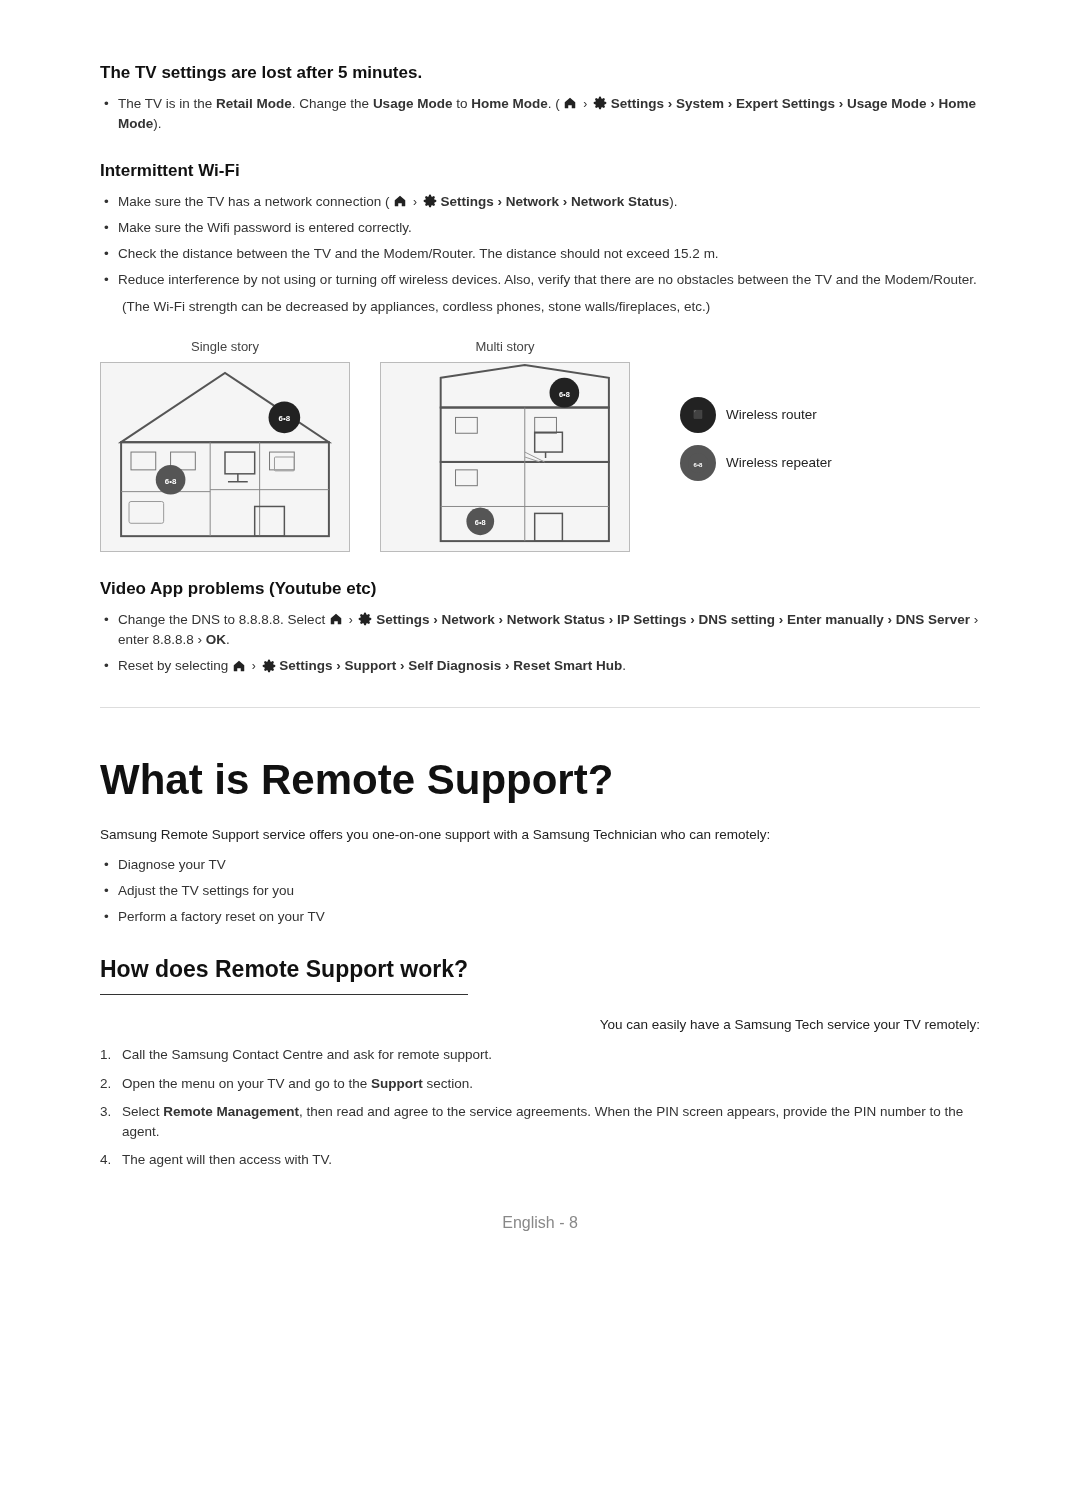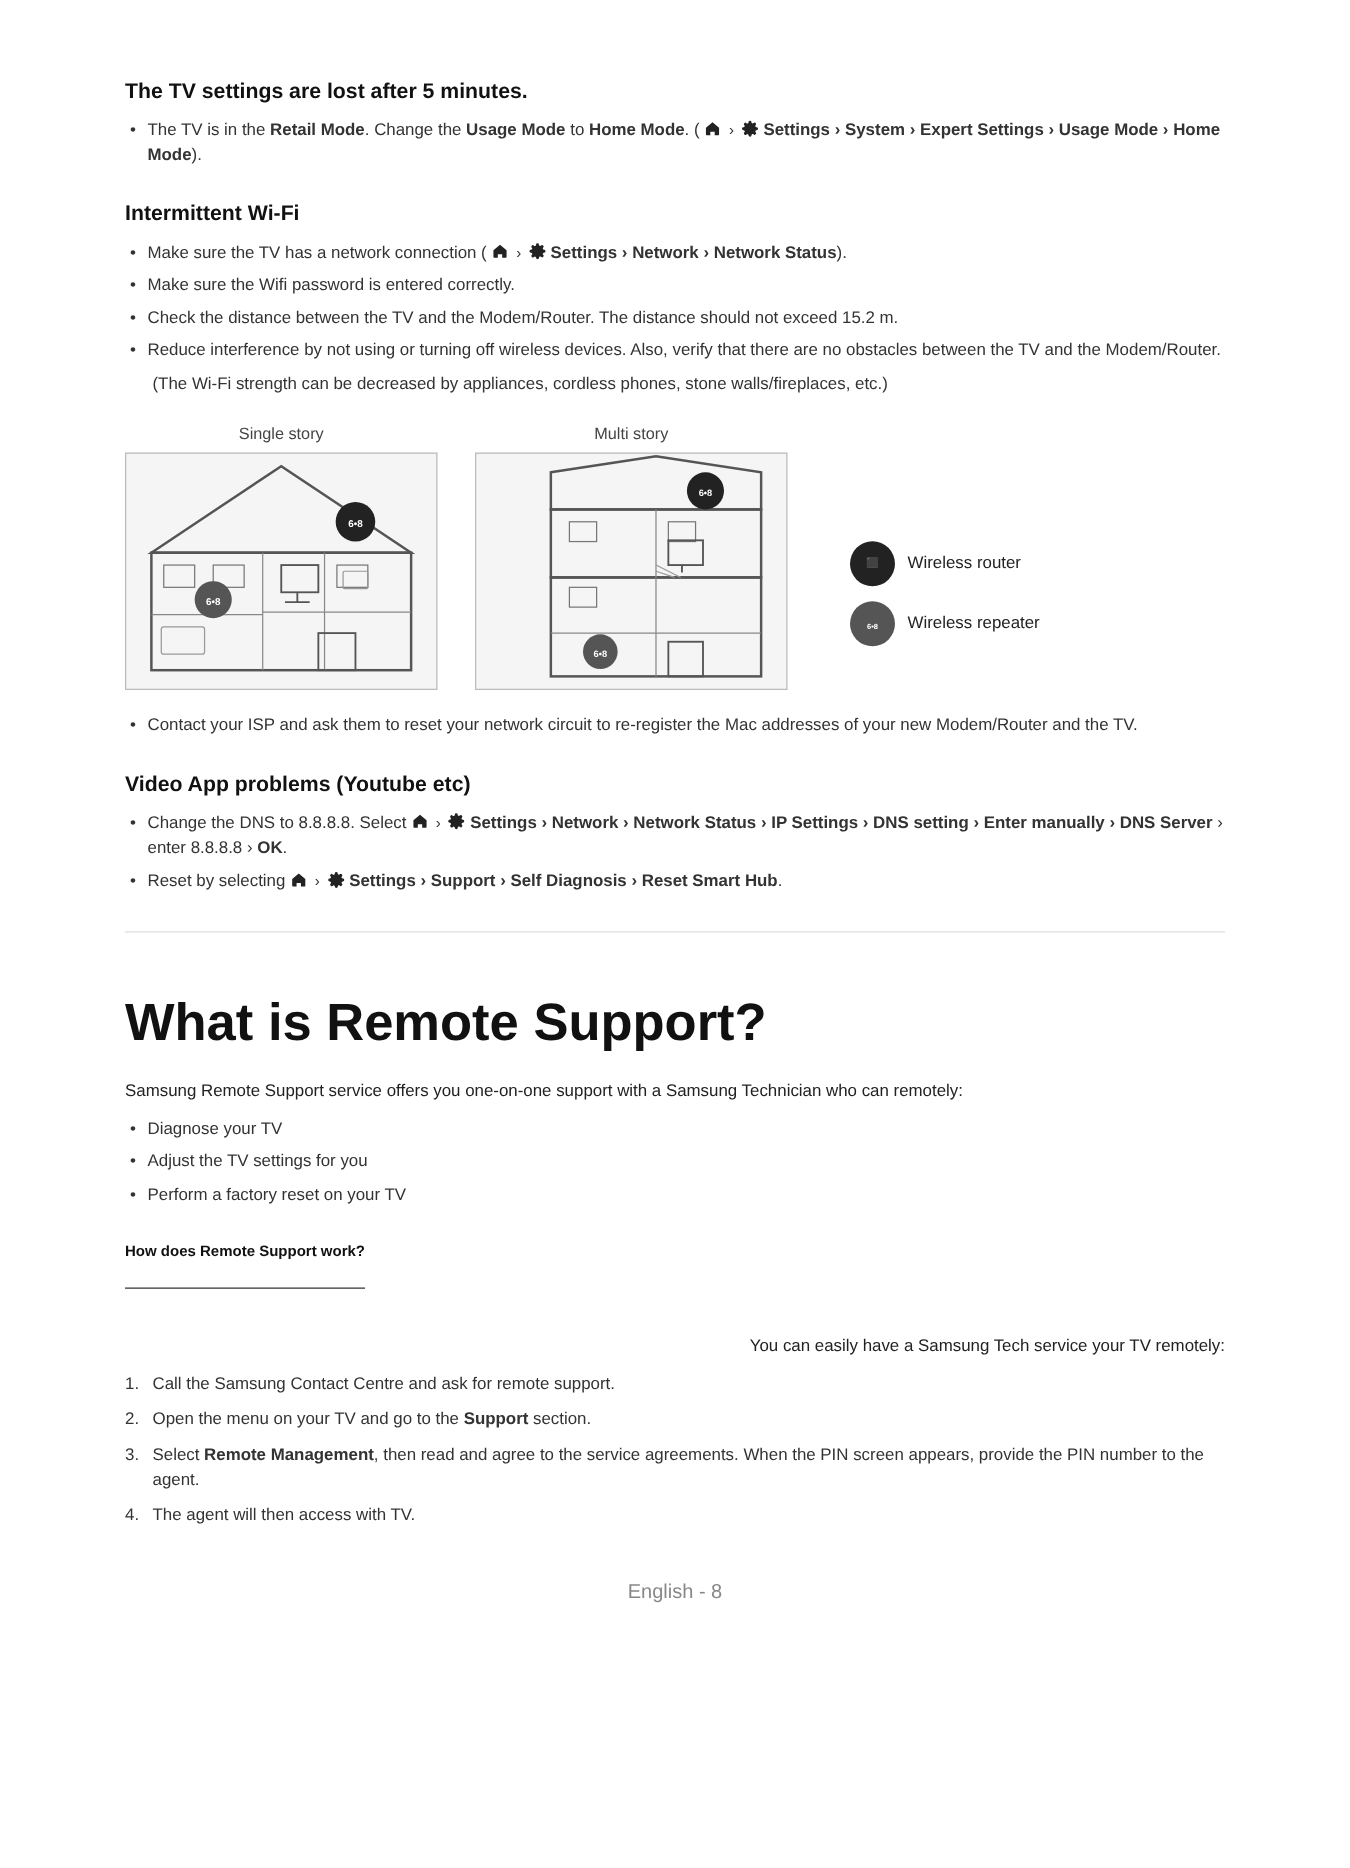--- a/index.html
+++ b/index.html
@@ -107,21 +107,21 @@
     }
     .page-footer {
       text-align: center;
       font-size: 16px;
       color: #888;
       margin-top: 40px;
     }
     
     .houses-row {
       display: flex;
-      align-items: center;
+      align-items: flex-start;
       gap: 30px;
       margin: 18px 0;
     }
     .house-block {
       display: flex;
       flex-direction: column;
       align-items: center;
     }
     .house-block .diagram-label {
       margin-bottom: 6px;
@@ -254,23 +254,20 @@
           <svg width="22" height="22" viewBox="0 0 22 22">
               <circle cx="11" cy="11" r="10" fill="#555"></circle>
               <text x="11" y="15" text-anchor="middle" fill="white" font-size="6" font-weight="bold">6•8</text>
             </svg>
         </div>
         <span>Wireless repeater</span>
       </div>
     </div>
   </div>
 
-  <ul class="bullet-list">
-    <li>Contact your ISP and ask them to reset your network circuit to re-register the Mac addresses of your new Modem/Router and the TV.</li>
-  </ul>
 </div>
 
 <div class="section">
   <h3>Video App problems (Youtube etc)</h3>
   <ul class="bullet-list">
     <li>
       Change the DNS to 8.8.8.8. Select
       <svg style="display:inline-block;width:14px;height:14px;vertical-align:middle;position:relative;top:-1px;" viewBox="0 0 24 24" fill="#222">
           <path d="M3 10.5L12 3l9 7.5V20a1 1 0 01-1 1H15v-5h-6v5H4a1 1 0 01-1-1V10.5z"></path>
         </svg>
@@ -302,21 +299,21 @@
   <h2>What is Remote Support?</h2>
   <p style="font-size:13.5px; margin-bottom:10px;">Samsung Remote Support service offers you one-on-one support with a Samsung Technician who can remotely:</p>
   <ul class="bullet-list">
     <li>Diagnose your TV</li>
     <li>Adjust the TV settings for you</li>
     <li>Perform a factory reset on your TV</li>
   </ul>
 </div>
 
 <div class="section">
-  <h4 style="font-size:12px; font-weight:600; margin-bottom:26px; border-bottom: 1.5px solid #333; padding-bottom:20px; display:inline-block;">How does Remote Support work?</h4>
+  <h4 style="font-size:23px; font-weight:600; margin-bottom:10px; border-bottom: 1.5px solid #333; padding-bottom:8px; display:inline-block;">How does Remote Support work?</h4>
   <p style="font-size:13.5px; margin-bottom:10px; margin-top:10px;text-align:right;">You can easily have a Samsung Tech service your TV remotely:</p>
   <ol class="ordered-list">
     <li style="padding-left:22px;">
       <span style="position:absolute;left:0;font-weight:normal;">1.</span>
       <span>Call the Samsung Contact Centre and ask for remote support.</span>
     </li>
     <li style="padding-left:22px; position:relative;">
       <span style="position:absolute;left:0;">2.</span>
       Open the menu on your TV and go to the <span class="bold">Support</span> section.
     </li>

